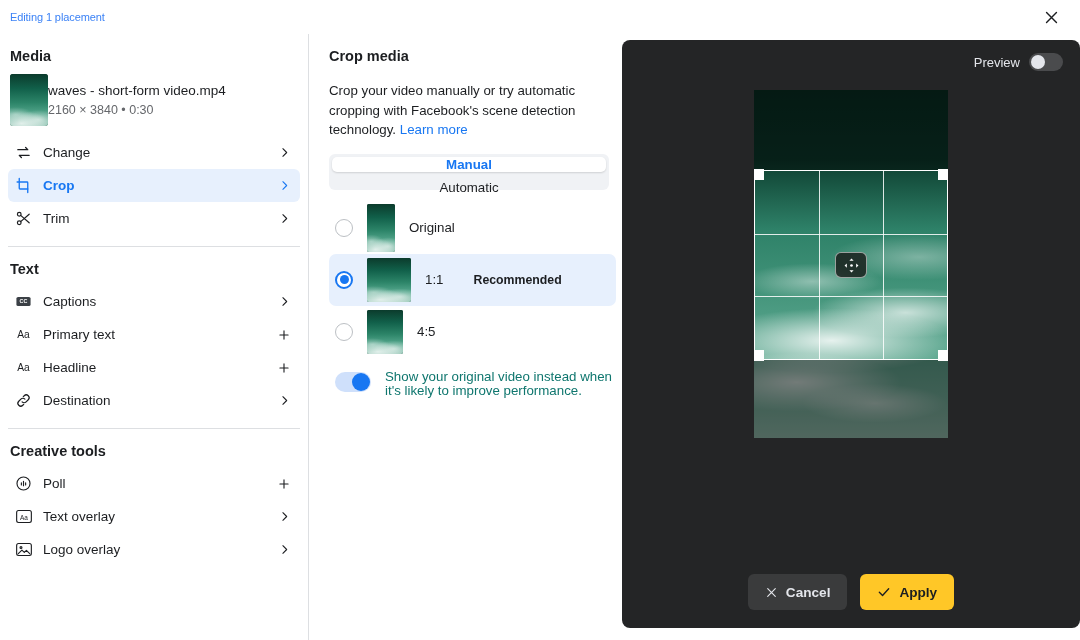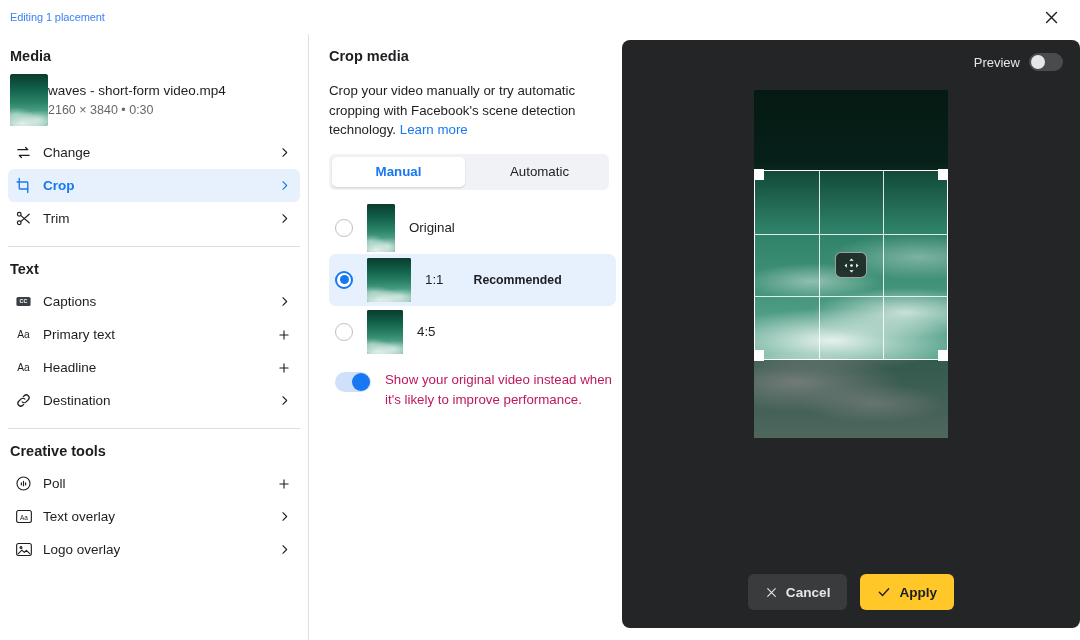--- a/index.html
+++ b/index.html
@@ -77,20 +77,21 @@
   .center-head { display: flex; align-items: flex-start; justify-content: space-between; }
   .center-title { font-size: 14.5px; font-weight: bold; color: #1c1e21; }
   .panel-toggle { width: 22px; height: 22px; cursor: pointer; display:flex; align-items:center; justify-content:center; }
   .center-desc { font-size: 13.3px; color: #1c1e21; line-height: 19.5px; margin-top: 11px; max-width: 285px; }
   .link { color: #1877f2; cursor: pointer; }
 
   .segmented {
     display: flex; margin-top: 14px; height: 36px;
     background: #f0f2f5; border-radius: 6px; padding: 3px; gap: 8px;
     width: 280px;
+    flex-direction: column;
   }
   .seg {
     flex: 1; display: flex; align-items: center; justify-content: center;
     font-size: 13.3px; color: #1c1e21; border-radius: 5px; cursor: pointer;
   }
   .seg.active { background: #ffffff; color: #1877f2; font-weight: bold; box-shadow: 0 1px 2px rgba(0,0,0,.14); }
 
   .ratio-list { margin-top: 12px; }
   .ratio-row {
     display: flex; align-items: center; gap: 14px;
@@ -115,21 +116,21 @@
 
   .toggle-row { display: flex; align-items: flex-start; gap: 14px; margin-top: 12px; padding-left: 6px; width: 292px; }
   .switch {
     width: 36px; height: 20px; border-radius: 10px; background: #cfe0fb;
     position: relative; flex: 0 0 36px; cursor: pointer; margin-top: 2px;
   }
   .switch .knob {
     position: absolute; top: 1px; left: 17px; width: 18px; height: 18px;
     border-radius: 50%; background: #1877f2;
   }
-  .toggle-text { font-size: 13.3px; line-height: 20px; color: #be185d; }
+  .toggle-text { font-size: 13.3px; line-height: 14px; color: #0f766e; }
 
   
   .preview {
     position: absolute; right: 0; top: 6px;
     width: 458px; height: 588px;
     background: #242526; border-radius: 8px;
     overflow: hidden;
   }
   .preview-top { height: 44px; display: flex; align-items: center; justify-content: flex-end; padding-right: 17px; gap: 9px; padding-left: 14px; }
   .preview-label { font-size: 13px; color: #e4e6eb; }

